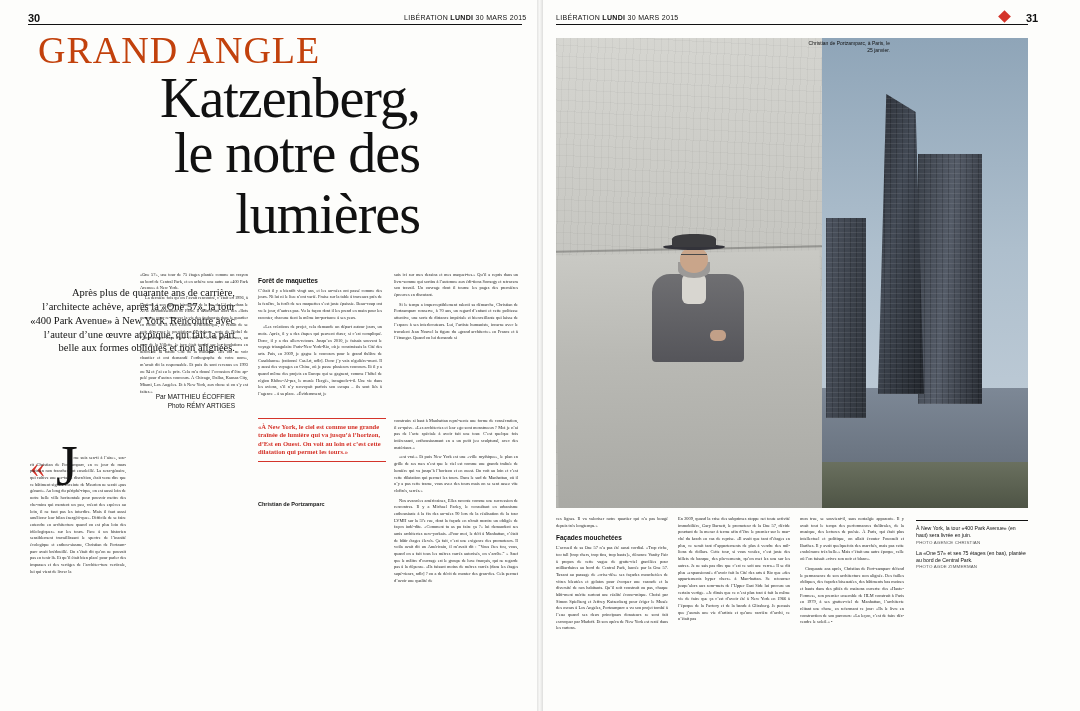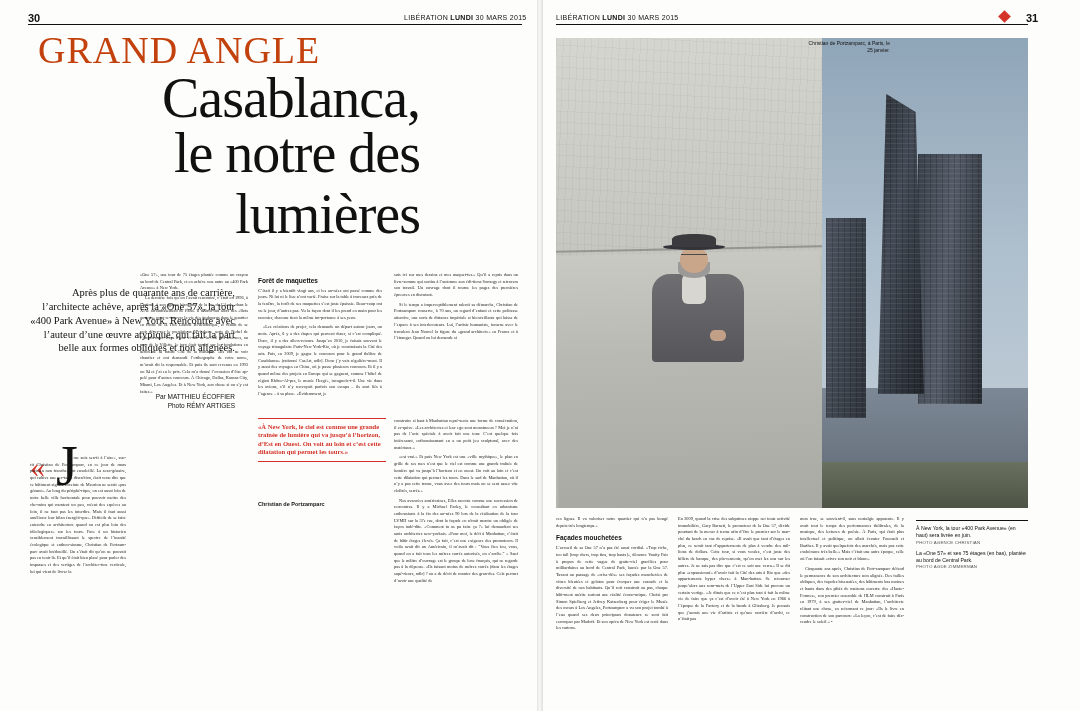--- a/index.html
+++ b/index.html
@@ -376,21 +376,21 @@
   <div class="rule" style="left:556px; top:24px; width:472px; height:1px;"></div>
   <div class="runhead" style="left:556px; top:14px;">
     <span>LIBÉRATION </span><b>LUNDI</b><span> 30 MARS 2015</span>
   </div>
   <div class="diamond" style="left:1000px; top:12px;"></div>
   <div class="folio" style="left:1018px; top:12px;margin-left:8px;">31</div>
 
   <div class="grand-angle">GRAND ANGLE</div>
 
   <div class="headline">
-    <span class="l1">Casablanca,</span>
+    <span class="l1">Katzenberg,</span>
     <span class="l2">le notre des</span>
     <span class="l3">lumières</span>
   </div>
 
   <div class="standfirst">Après plus de quarante ans de carrière, l’architecte achève, après la «One 57», la tour «400 Park Avenue» à New York. Rencontre avec l’auteur d’une œuvre atypique, qui fait la part belle aux formes obliques et non alignées.</div>
 
   <div class="byline">
     <div>Par MATTHIEU ÉCOFFIER</div>
     <div>Photo RÉMY ARTIGES</div>
   </div>

